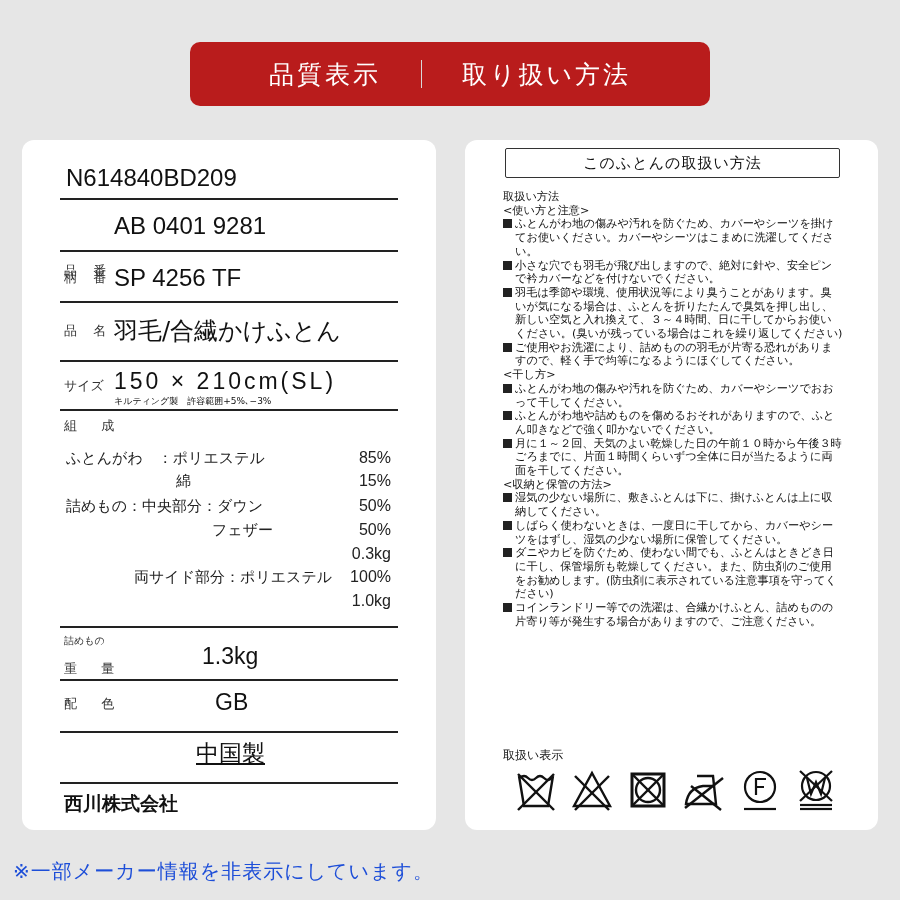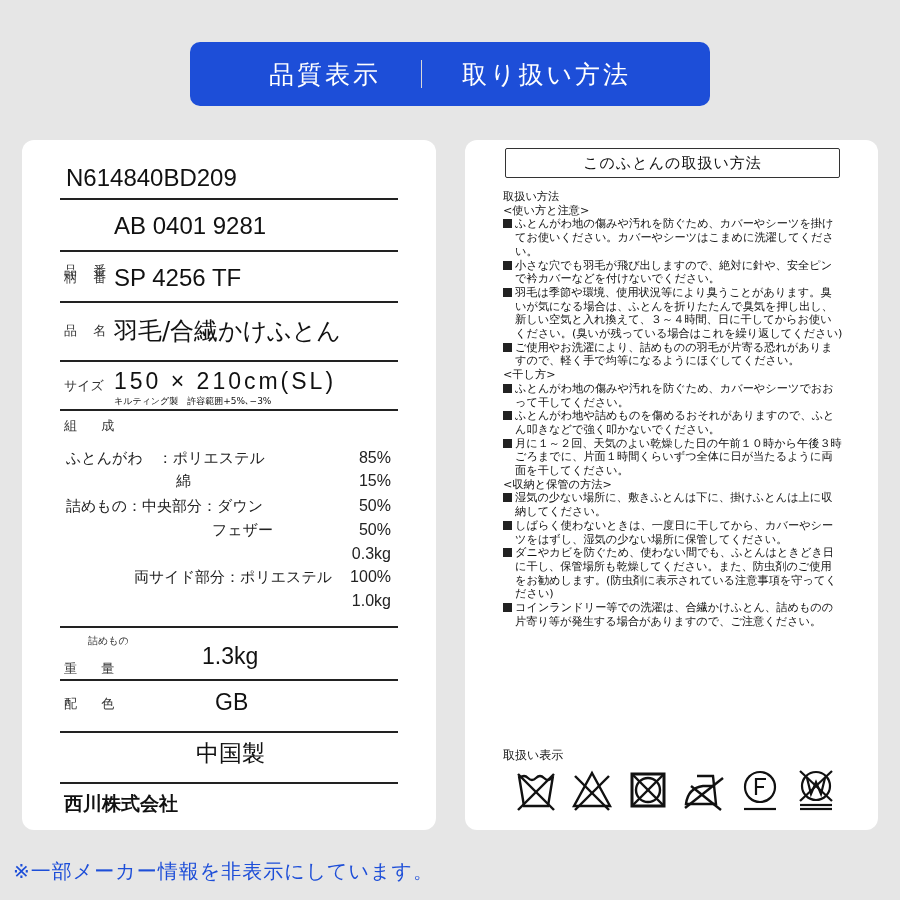--- a/index.html
+++ b/index.html
@@ -1,21 +1,21 @@
 <!DOCTYPE html>
 <html><head>
 <meta charset="utf-8">
 <style>
   * { box-sizing: border-box; margin: 0; padding: 0; }
   html, body { width: 900px; height: 900px; background: #e6e6e6; overflow: hidden; }
   body { position: relative; font-family: "DejaVu Sans", "Liberation Sans", sans-serif; color: #1a1a1a; }
 
   .header-bar {
     position: absolute; left: 190px; top: 42px; width: 520px; height: 64px;
-    background: #1d4ed8; border-radius: 10px;
+    background: #b91c1c; border-radius: 10px;
     display: flex; align-items: center; justify-content: center;
     color: #fff; font-size: 25px; letter-spacing: 3px;
   }
   .header-bar .tab { padding: 0 40px; }
   .header-bar .sep { width: 1px; height: 28px; background: #d8d8d8; }
 
   .panel {
     position: absolute; top: 140px; height: 690px; background: #fff; border-radius: 12px;
   }
   .panel-left { left: 22px; width: 414px; }
@@ -92,30 +92,30 @@
 
   <div class="comp-pct" style="top:405px;">0.3kg</div>
 
   <div class="comp-line" style="left:112px; top:428px;">両サイド部分：ポリエステル</div>
   <div class="comp-pct" style="top:428px;">100%</div>
 
   <div class="comp-pct" style="top:452px;">1.0kg</div>
 
   <div class="rule" style="top:486px;"></div>
 
-  <div class="lbl" style="left:42px; top:494px; font-size:10px; letter-spacing:0;margin-left:24px;">詰めもの</div>
+  <div class="lbl" style="left:42px; top:494px; font-size:10px; letter-spacing:0;">詰めもの</div>
   <div class="lbl" style="left:42px; top:520px; font-size:13px; letter-spacing:10px;">重 量</div>
   <div class="val" style="left:180px; top:503px; font-size:23px;">1.3kg</div>
   <div class="rule" style="top:539px;"></div>
 
   <div class="lbl" style="left:42px; top:555px; letter-spacing:10px;">配 色</div>
   <div class="val" style="left:193px; top:549px; font-size:23px;">GB</div>
   <div class="rule" style="top:591px;"></div>
 
-  <div class="val" style="left:174px; top:598px; font-size:23px; font-family:'DejaVu Sans', sans-serif;">中国製</div>
+  <div class="val" style="left:174px; top:598px; font-size:23px; font-family:'DejaVu Sans', sans-serif;text-decoration:underline;">中国製</div>
   <div class="rule" style="top:642px;"></div>
 
   <div class="val" style="left:42px; top:651px; font-size:19px; font-weight:bold; font-family:'DejaVu Sans', sans-serif;">西川株式会社</div>
 </div>
 
 <div class="panel panel-right">
   <div class="care-title-box">
     <span>このふとんの取扱い方法</span>
   </div>
 

